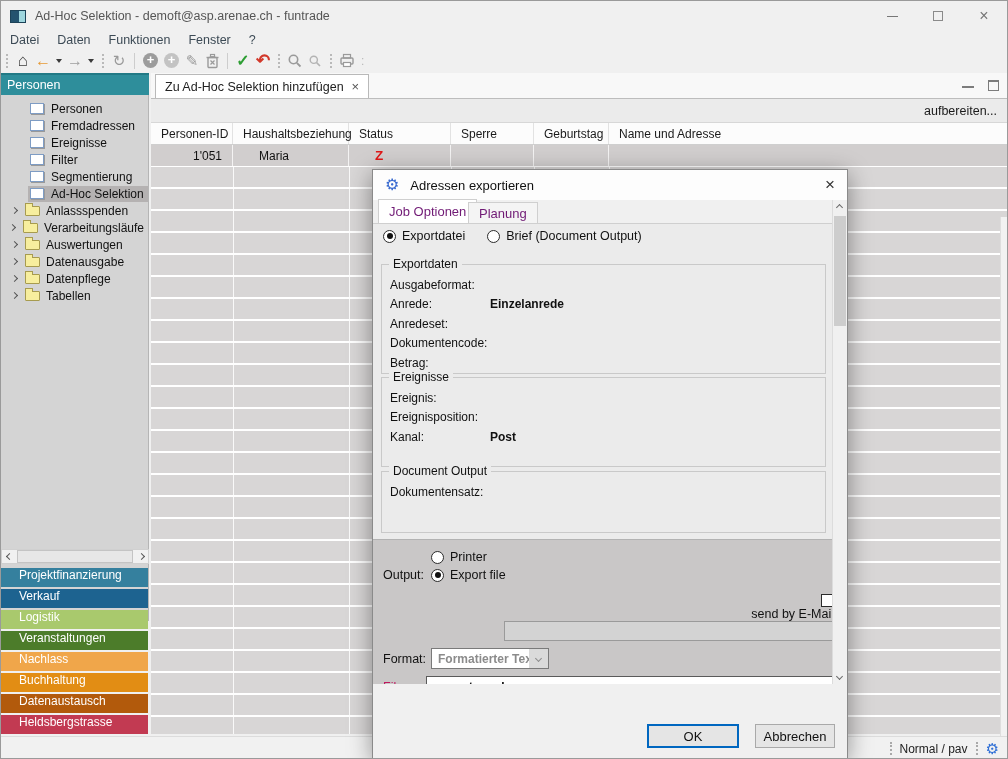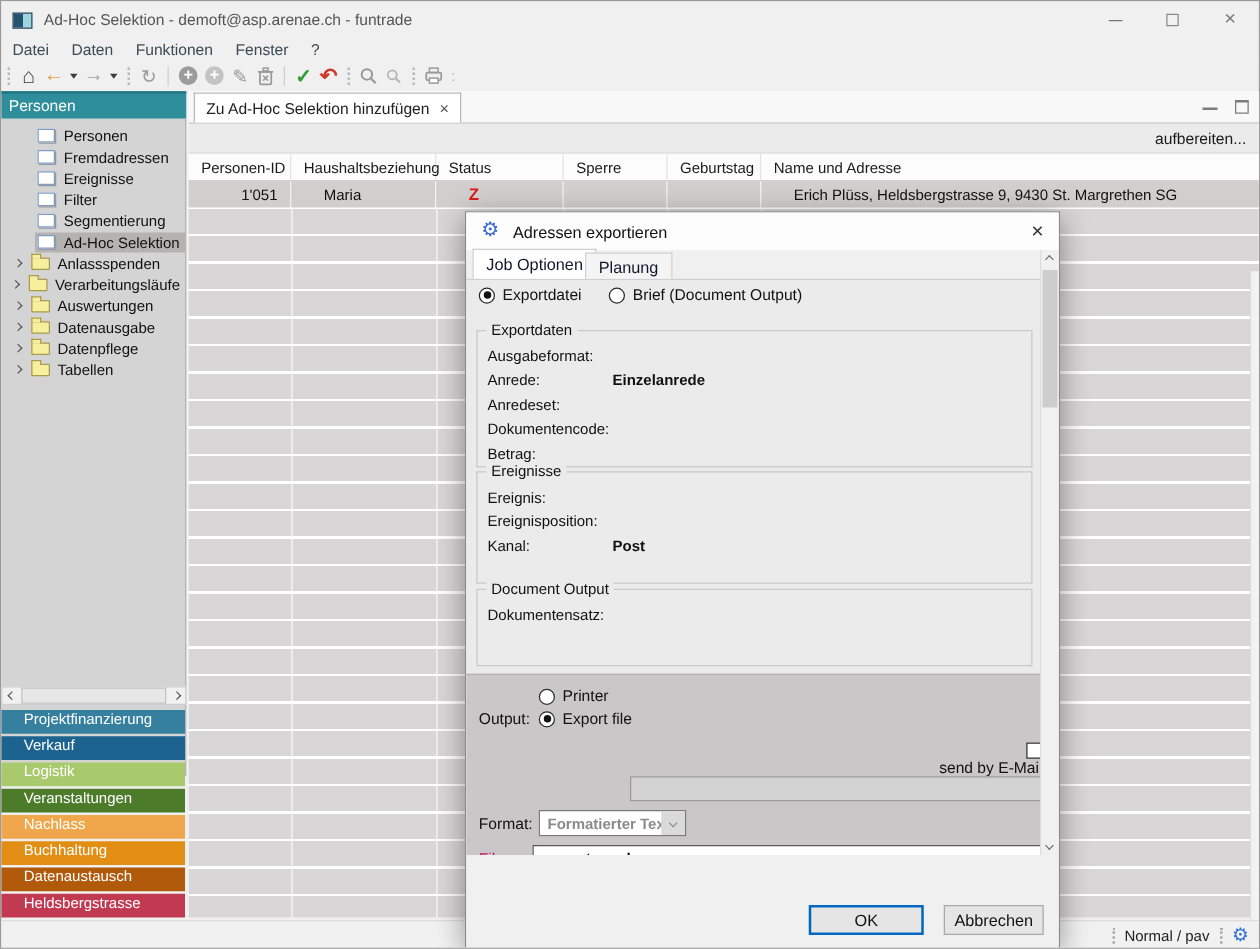--- a/index.html
+++ b/index.html
@@ -87,21 +87,21 @@
   .status-text{font-size:12px;color:#222;}
   .status-gear{color:#2f6fd6;font-size:15px;margin-right:8px;line-height:1;}
 
   
   .dialog{position:absolute;left:371px;top:168px;width:476px;height:589px;background:#f0f0f0;border:1px solid #8a8a8a;box-shadow:0 5px 22px rgba(0,0,0,.4);}
   .dlg-title{position:absolute;left:0;top:0;width:100%;height:30px;background:#fdfdfd;display:flex;align-items:center;}
   .dlg-gear{color:#3a6bd0;font-size:16px;margin-left:12px;line-height:1;}
   .dlg-title-text{margin-left:11px;font-size:13px;color:#111;}
   .dlg-close{position:absolute;right:0;top:0;width:34px;height:30px;display:flex;align-items:center;justify-content:center;font-size:17px;color:#333;}
   .dlg-tabs{position:absolute;left:0;top:30px;width:100%;height:24px;background:#f0f0f0;border-bottom:1px solid #cfcfcf;}
-  .dlg-tab{position:absolute;bottom:0;font-size:13px;color:#0f172a;display:flex;align-items:center;padding:0 10px;}
+  .dlg-tab{position:absolute;bottom:0;font-size:13px;color:#701a75;display:flex;align-items:center;padding:0 10px;}
   .dlg-tab.active{left:5px;height:24px;background:#fff;border:1px solid #cfcfcf;border-bottom:none;}
   .dlg-tab.inactive{left:95px;height:21px;background:#f4f4f4;border:1px solid #cfcfcf;border-bottom:none;}
   .dlg-body{position:absolute;left:0;top:54px;width:461px;height:460px;background:#ebebeb;overflow:hidden;}
   .dlg-scroll{position:absolute;right:0;top:30px;width:15px;height:484px;background:#f0f0f0;border-left:1px solid #dcdcdc;}
   .dlg-scroll .chev{border-color:#6a6a6a;}
   .scr-up{position:absolute;top:5px;left:4px;}
   .scr-down{position:absolute;bottom:5px;left:4px;}
   .scr-thumb{position:absolute;top:16px;left:1px;width:12px;height:110px;background:#cdcdcd;}
   .chev.up{transform:rotate(-135deg);}
   .chev.down{transform:rotate(45deg);}
@@ -388,21 +388,20 @@
       <div class="th">Geburtstag</div>
       <div class="th">Name und Adresse</div>
     </div>
     <div class="tbody">
       <div class="trow grid-cols">
         <div class="td num">1'051</div>
         <div class="td">Maria</div>
         <div class="td status-z" style="color: rgb(224, 24, 24);">Z</div>
         <div class="td"></div>
         <div class="td"></div>
-        <div class="td">Erich Plüss, Heldsbergstrasse 9, 9430 St. Margrethen SG</div>
       </div>
       <div class="col-line" style="left:82px"></div>
       <div class="col-line" style="left:198px"></div>
       <div class="col-line" style="left:300px"></div>
       <div class="col-line" style="left:383px"></div>
       <div class="col-line" style="left:458px"></div>
       <div class="vscroll-track"></div>
     </div>
   </div>
 

